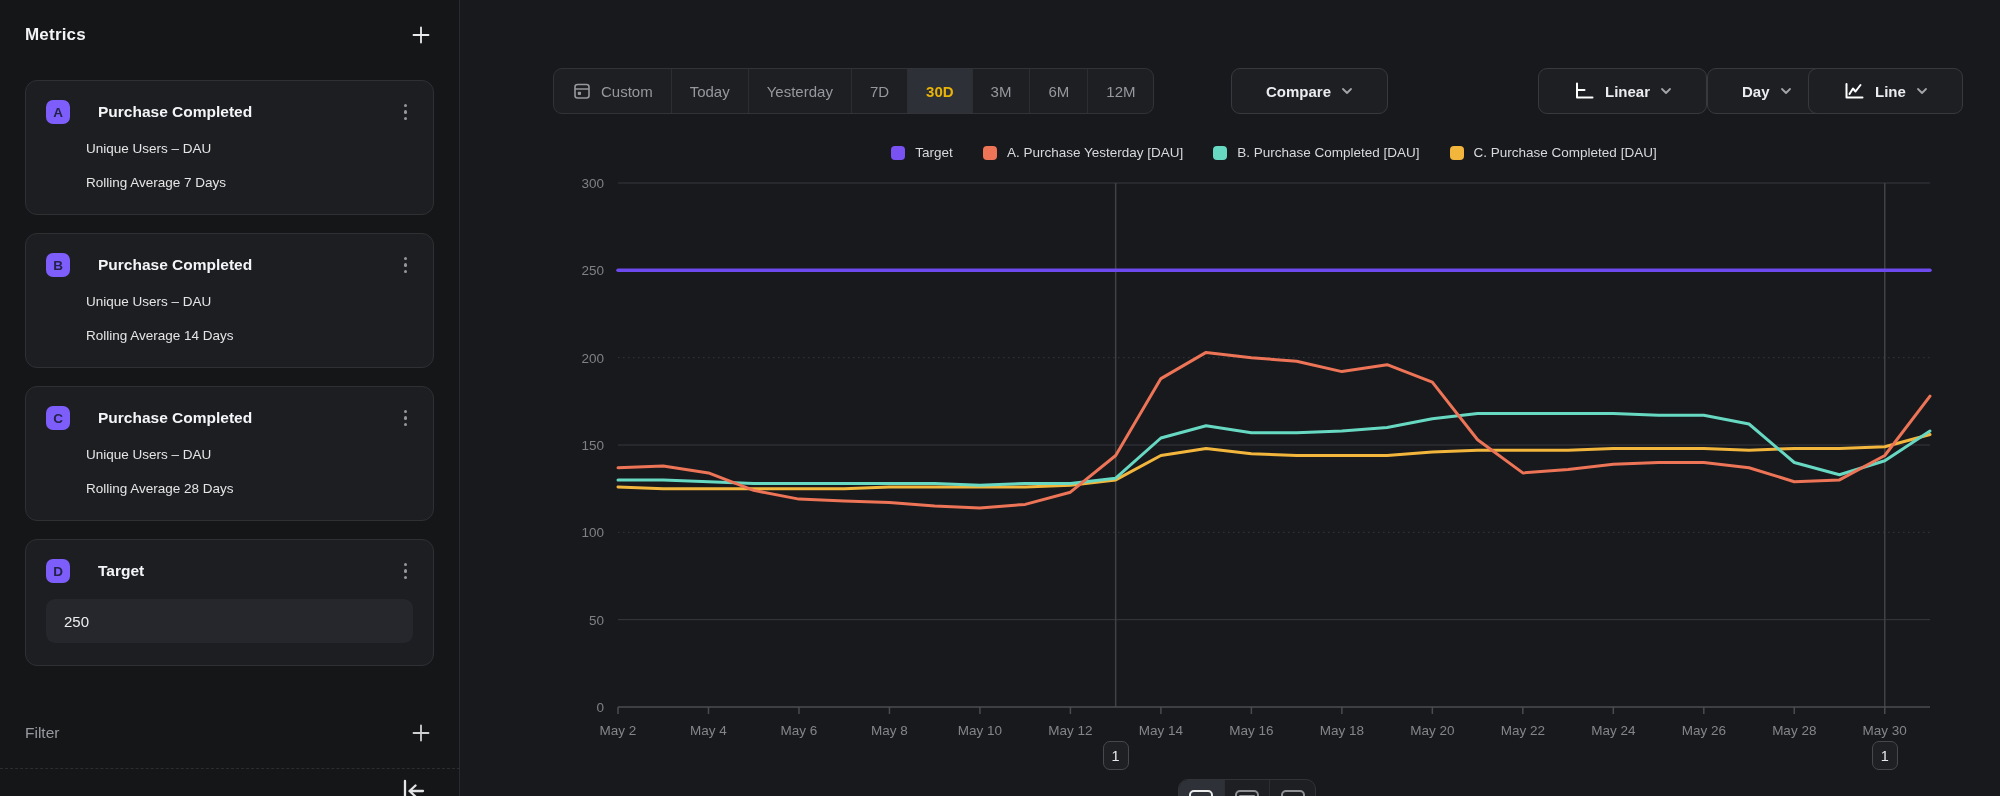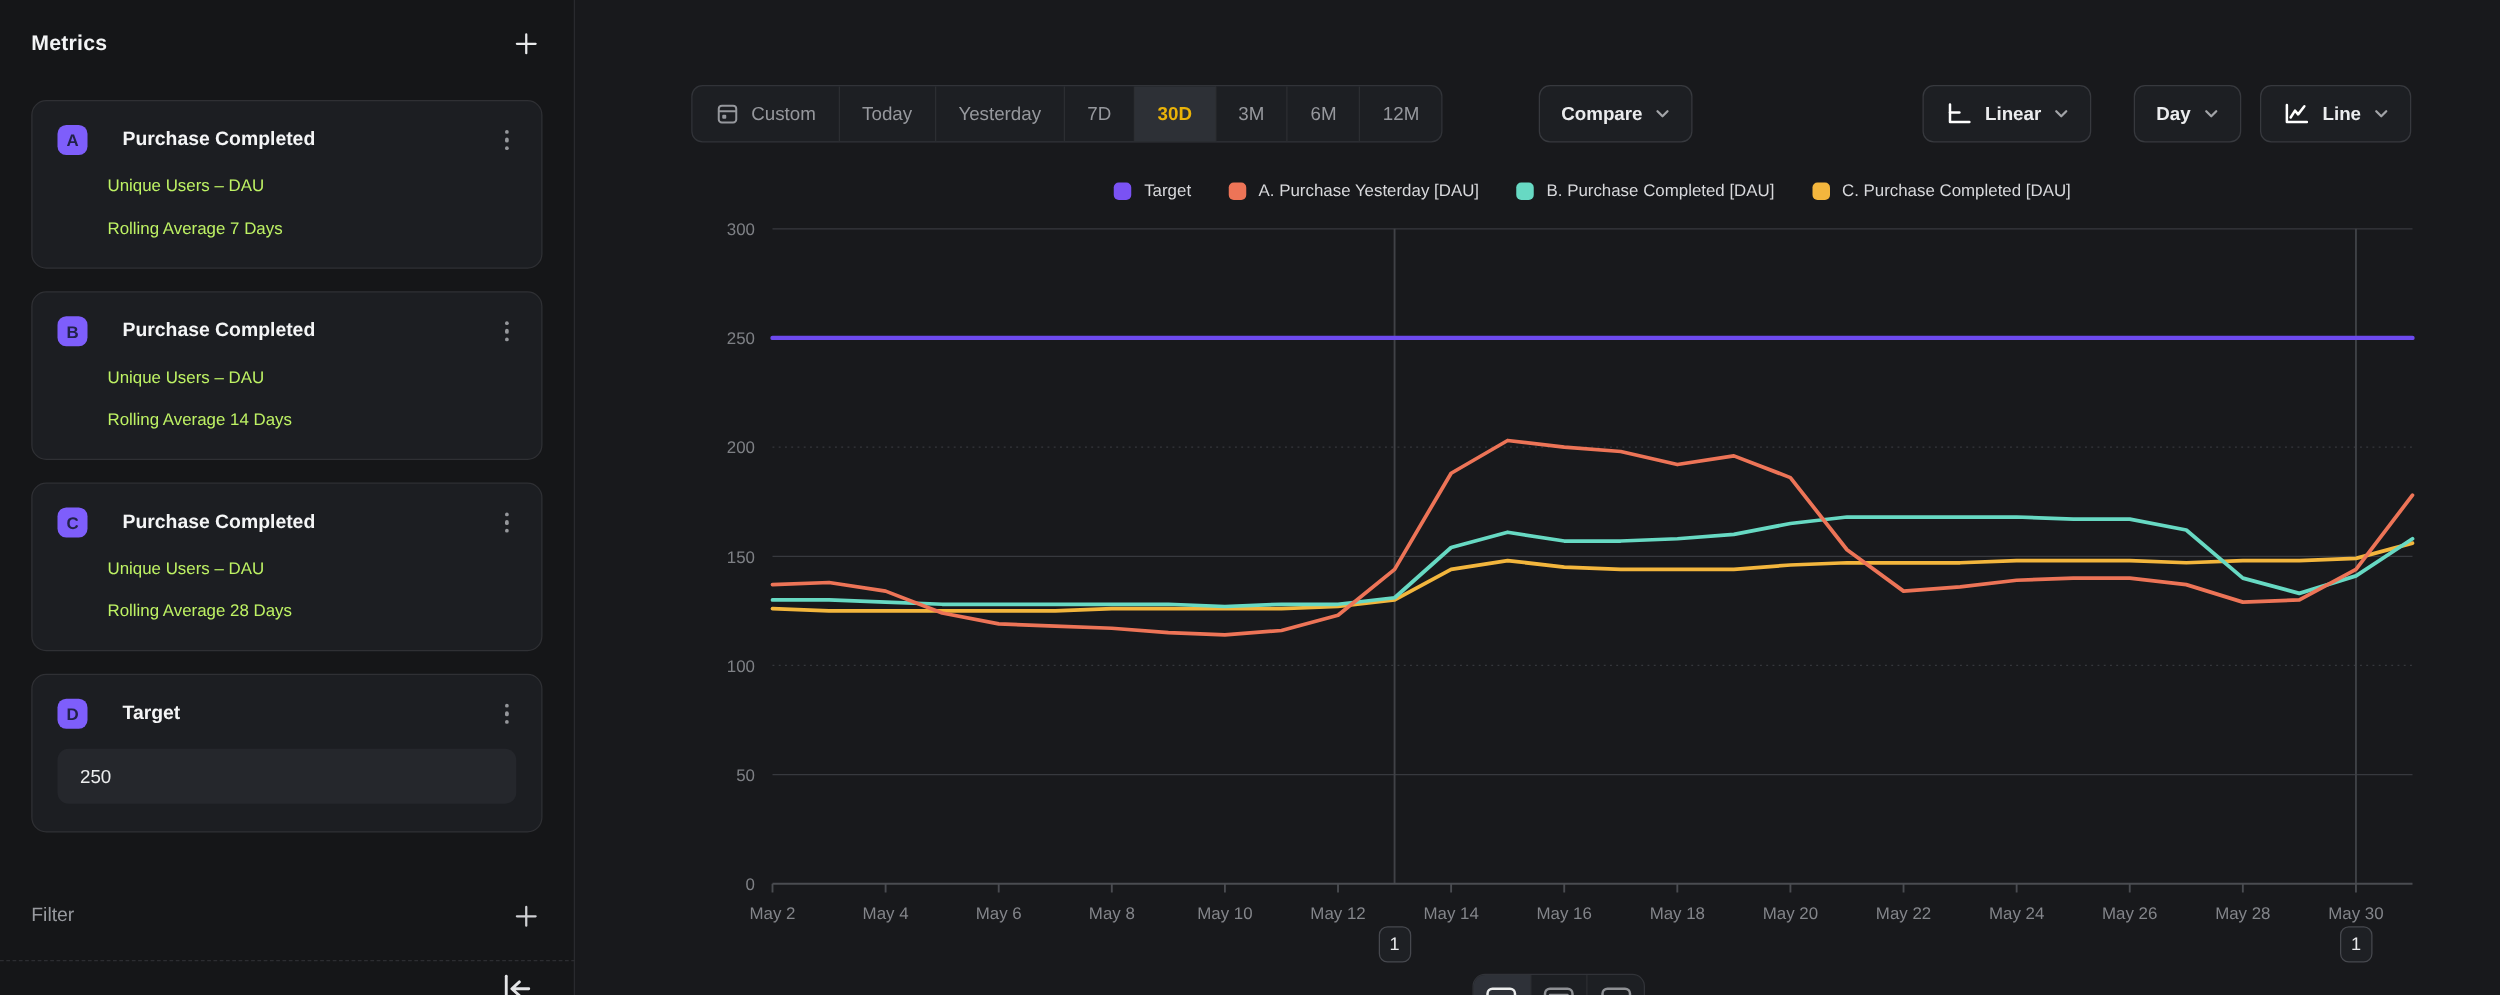--- a/index.html
+++ b/index.html
@@ -11,36 +11,36 @@
   .sidebar { position:absolute; left:0; top:0; width:460px; height:796px; background:#151618; border-right:1px solid #292a2e; padding:22px 25px 0; }
   .sb-header { display:flex; align-items:center; justify-content:space-between; height:26px; margin-bottom:32px; }
   .sb-title { color:#f3f4f5; font-size:17px; font-weight:700; letter-spacing:.2px; }
   .icon-btn { background:none; border:none; cursor:pointer; display:flex; align-items:center; justify-content:center; padding:2px; }
   .metric-card { background:#1c1e22; border:1px solid #2f3034; border-radius:12px; padding:19px 20px 22px; margin-bottom:18px; }
   .card-head { display:flex; align-items:center; height:24px; }
   .letter-badge { width:24px; height:24px; border-radius:7px; background:#7e5efb; color:#22224a; font-size:13.5px; font-weight:700; display:flex; align-items:center; justify-content:center; flex:0 0 auto; }
   .card-title { margin-left:28px; color:#f4f5f6; font-size:15.5px; font-weight:700; flex:1; }
   .kebab { display:flex; flex-direction:column; gap:3px; padding:4px 6px; background:none; border:none; cursor:pointer; }
   .kebab .dot { width:3.5px; height:3.5px; border-radius:50%; background:#95979b; }
-  .crow { margin-left:40px; margin-top:16px; color:#bef264; font-size:13.5px; line-height:18px; }
+  .crow { margin-left:40px; margin-top:16px; color:#e5e5e5; font-size:13.5px; line-height:18px; }
   .target-input { display:block; width:100%; margin-top:16px; height:44px; background:#25272c; border:none; border-radius:9px; color:#ecedee; font-size:15px; padding:0 18px; font-family:"Liberation Sans", sans-serif; outline:none; }
   .filter-row { display:flex; align-items:center; justify-content:space-between; margin-top:52px; height:30px; }
   .filter-label { color:#97999e; font-size:15.5px; font-weight:400; }
   .sb-footer { position:absolute; left:0; top:768px; width:460px; height:40px; border-top:1px dashed #2c2d31; }
   .collapse-btn { position:absolute; right:33px; top:8px; background:none; border:none; cursor:pointer; }
 
   
   .main { position:absolute; left:460px; top:0; width:1540px; height:628px; background:#18191c; }
 
   .seg-control { position:absolute; left:93px; top:68px; height:46px; display:inline-flex; align-items:stretch; background:#1d1f23; border:1px solid #313338; border-radius:9px; overflow:hidden; }
   .seg { display:flex; align-items:center; gap:9px; padding:0 18px; font-size:15px; color:#96989d; border-right:1px solid #2c2e32; cursor:pointer; background:transparent; border-top:none; border-bottom:none; border-left:none; font-family:"Liberation Sans", sans-serif; white-space:nowrap; }
   .seg:last-child { border-right:none; }
   .seg.active { background:#2d3036; color:#eab308; font-weight:700; }
 
-  .tb-btn { position:absolute; top:68px; height:46px; display:flex; align-items:center; gap:10px; padding:0 17px; background:#1d1f23; border:1px solid #37393e; border-radius:9px; color:#ebecee; font-size:15px; font-weight:700; cursor:pointer; font-family:"Liberation Sans", sans-serif; white-space:nowrap; }
+  .tb-btn { position:absolute; top:68px; height:46px; display:flex; align-items:center; gap:10px; padding:0 34px; background:#1d1f23; border:1px solid #37393e; border-radius:9px; color:#ebecee; font-size:15px; font-weight:700; cursor:pointer; font-family:"Liberation Sans", sans-serif; white-space:nowrap; }
 
   .legend { position:absolute; left:158px; top:145px; width:1312px; display:flex; justify-content:center; gap:30px; }
   .legend-item { display:flex; align-items:center; gap:10px; cursor:pointer; }
   .legend-swatch { width:14px; height:14px; border-radius:4px; flex:0 0 auto; }
   .legend-label { color:#d8d9dc; font-size:13.5px; }
 
   .chart-svg { position:absolute; left:0; top:0; }
 
   .annotation-badge { position:absolute; width:26px; height:29px; border:1px solid #46484e; border-radius:7px; background:#1e2024; color:#e9eaec; font-size:14.5px; display:flex; align-items:center; justify-content:center; cursor:pointer; }
 

